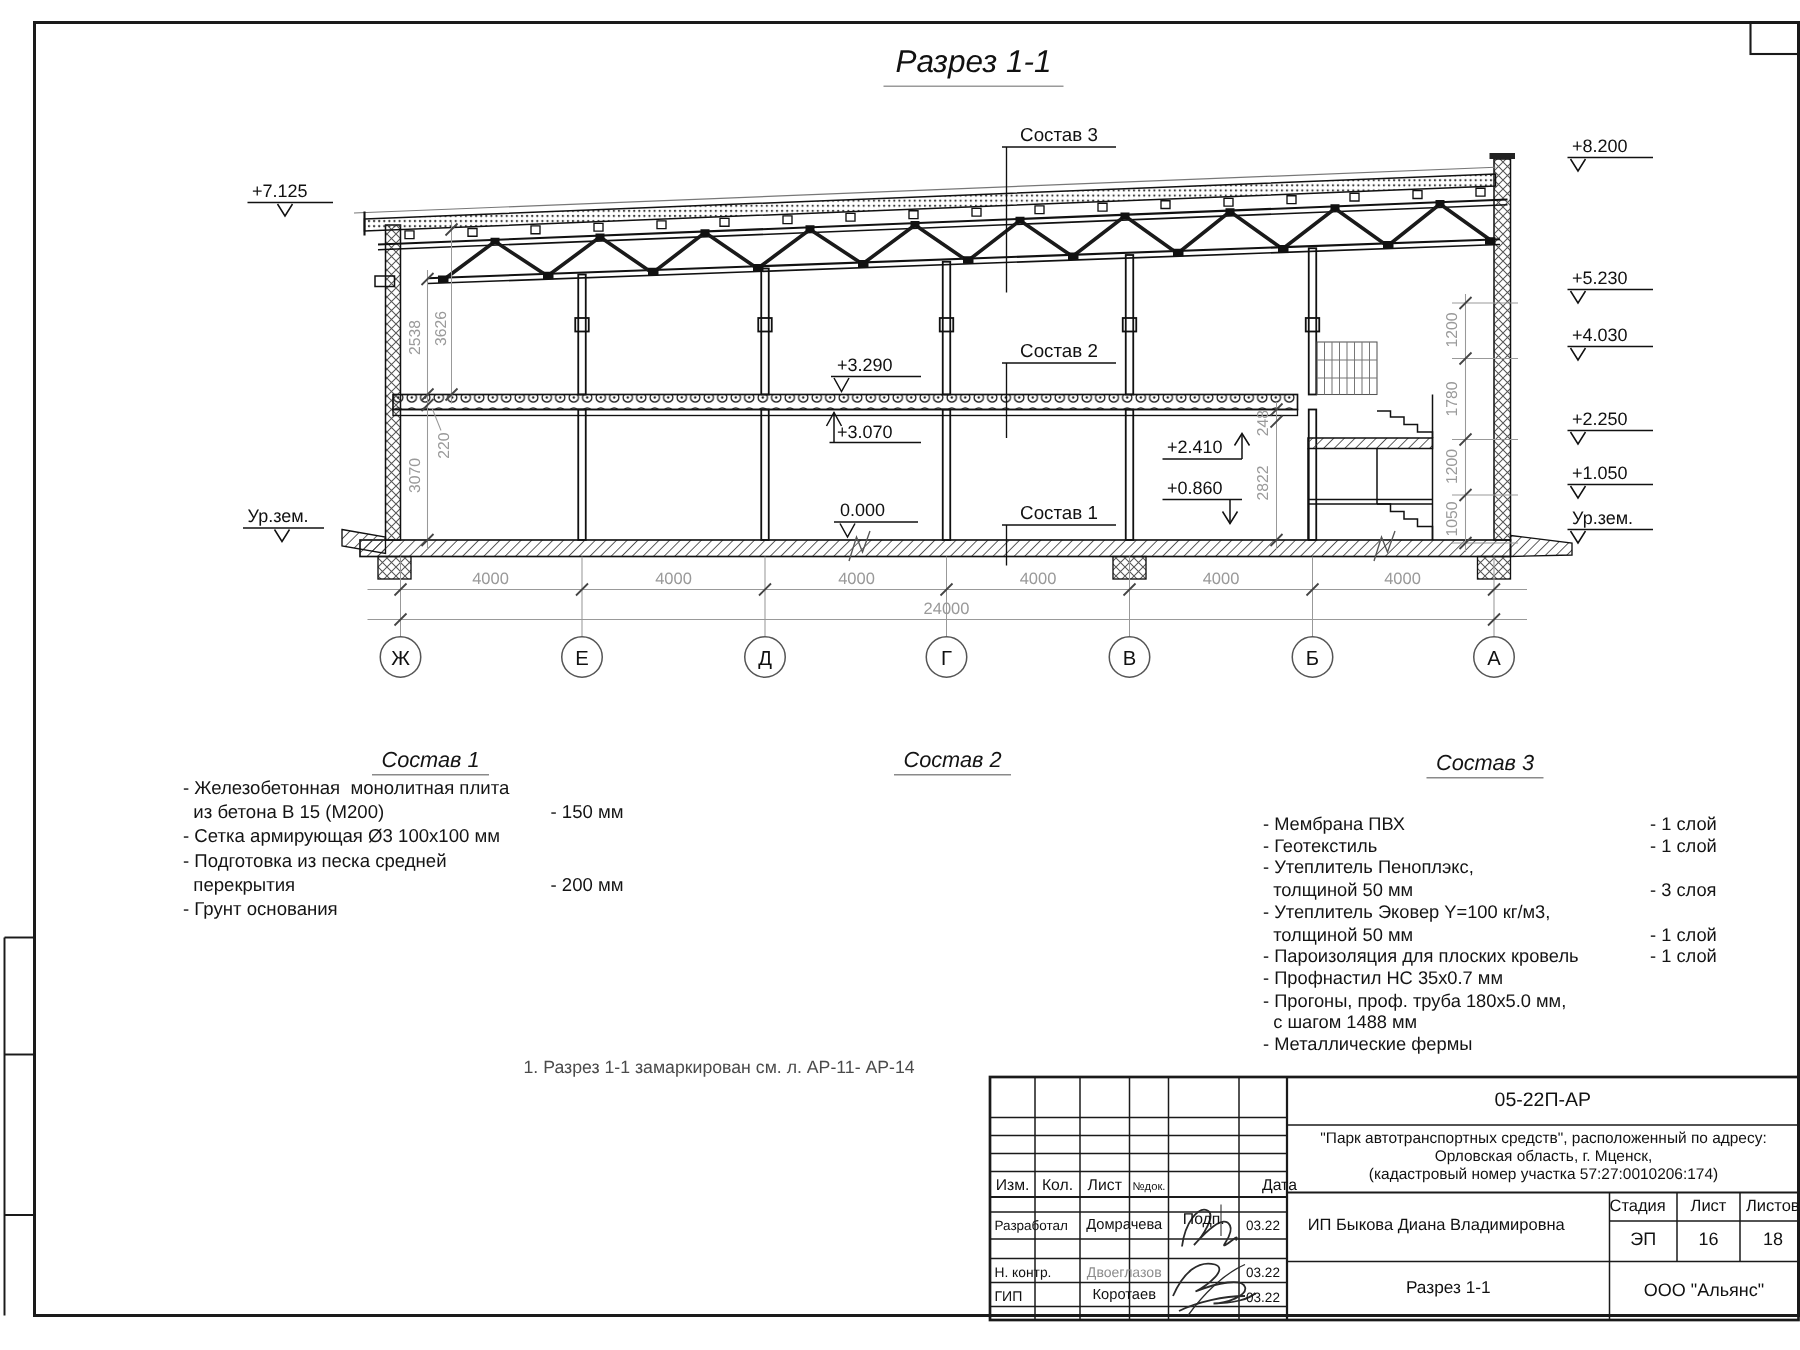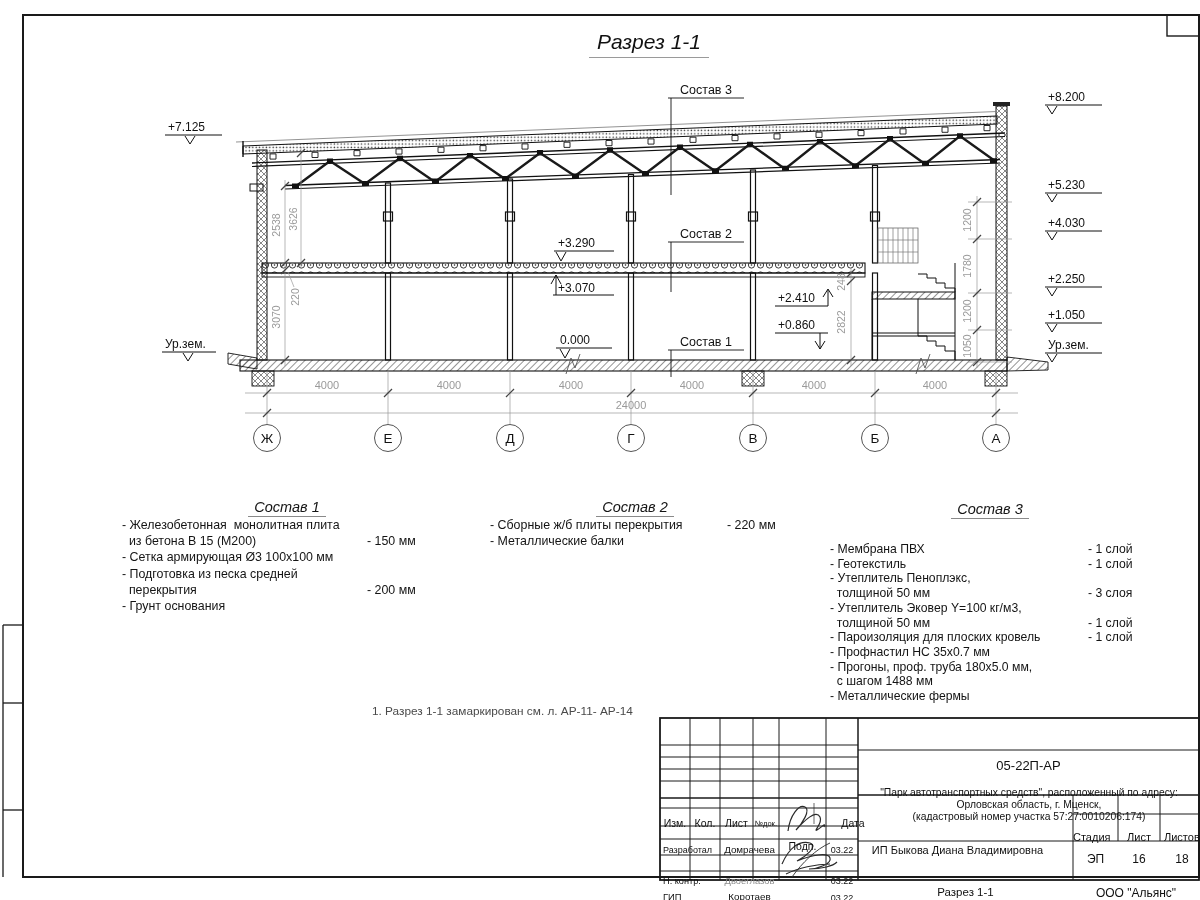--- a/index.html
+++ b/index.html
@@ -7,27 +7,27 @@
   .page{position:absolute;left:0;top:0;width:1200px;height:900px;background:#fff;}
   svg{position:absolute;left:0;top:0;}
   .sheet-title{position:absolute;left:556px;top:30px;width:186px;text-align:center;
     font-size:21px;font-style:italic;color:#111;}
   .sheet-title span{display:inline-block;border-bottom:1.3px solid #9a9a9a;padding:0 8px 3px;}
   .comp{position:absolute;color:#141414;}
   .comp-title{text-align:center;font-style:italic;font-size:14.5px;}
   .comp-title span{display:inline-block;border-bottom:1px solid #8a8a8a;padding:0 6px 1px;}
   .comp-rows{}
   .crow{position:relative;white-space:pre;line-height:16.2px;font-size:12.4px;}
-  .comp3 .crow{line-height:14.7px;font-size:12.2px;}
+  .comp3 .crow{line-height:14.7px;font-size:12.2px;margin-left:12px;}
   .crow .v{position:absolute;top:0;}
   .comp1 .crow .v{left:245px;}
   .comp2 .crow .v{left:237px;}
   .comp3 .crow .v{left:258px;}
-  .note{position:absolute;left:349px;top:704px;font-size:11.8px;color:#4a4a4a;margin-left:23px;}
-  .st{position:absolute;color:#111;line-height:1.15;margin-top:33px;}
+  .note{position:absolute;left:349px;top:704px;font-size:11.8px;color:#4a4a4a;}
+  .st{position:absolute;color:#111;line-height:1.15;}
   .c{text-align:center;}
   .gray{color:#8d8d8d;}
 </style>
 </head>
 <body>
 
 <div class="page">
 
 <svg width="1200" height="900" viewBox="0 0 1200 900">
   <defs>
@@ -346,24 +346,20 @@
     <div class="crow"><span class="t">  из бетона В 15 (М200)</span><span class="v">- 150 мм</span></div>
     <div class="crow"><span class="t">- Сетка армирующая Ø3 100х100 мм</span><span class="v"></span></div>
     <div class="crow"><span class="t">- Подготовка из песка средней</span><span class="v"></span></div>
     <div class="crow"><span class="t">  перекрытия</span><span class="v">- 200 мм</span></div>
     <div class="crow"><span class="t">- Грунт основания</span><span class="v"></span></div>
   </div>
 </div>
 
 <div class="comp comp2" style="left:490px;top:499px;width:290px">
   <div class="comp-title"><span>Состав 2</span></div>
-  <div class="comp-rows">
-    <div class="crow"><span class="t">- Сборные ж/б плиты перекрытия</span><span class="v">- 220 мм</span></div>
-    <div class="crow"><span class="t">- Металлические балки</span><span class="v"></span></div>
-  </div>
 </div>
 
 <div class="comp comp3" style="left:830px;top:501px;width:320px">
   <div class="comp-title"><span>Состав 3</span></div>
   <div class="comp-rows" style="margin-top:23px">
     <div class="crow"><span class="t">- Мембрана ПВХ</span><span class="v">- 1 слой</span></div>
     <div class="crow"><span class="t">- Геотекстиль</span><span class="v">- 1 слой</span></div>
     <div class="crow"><span class="t">- Утеплитель Пеноплэкс,</span><span class="v"></span></div>
     <div class="crow"><span class="t">  толщиной 50 мм</span><span class="v">- 3 слоя</span></div>
     <div class="crow"><span class="t">- Утеплитель Эковер Y=100 кг/м3,</span><span class="v"></span></div>

